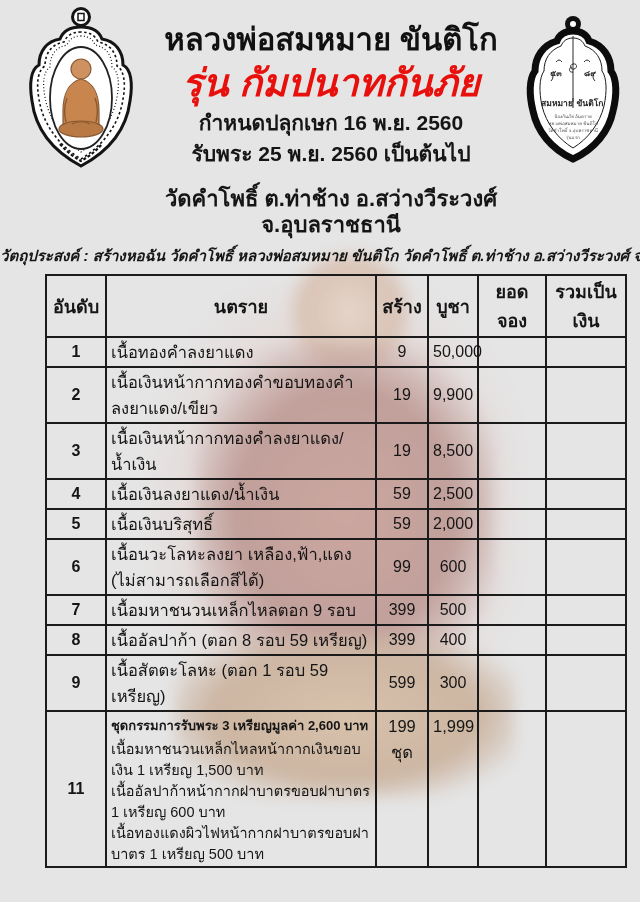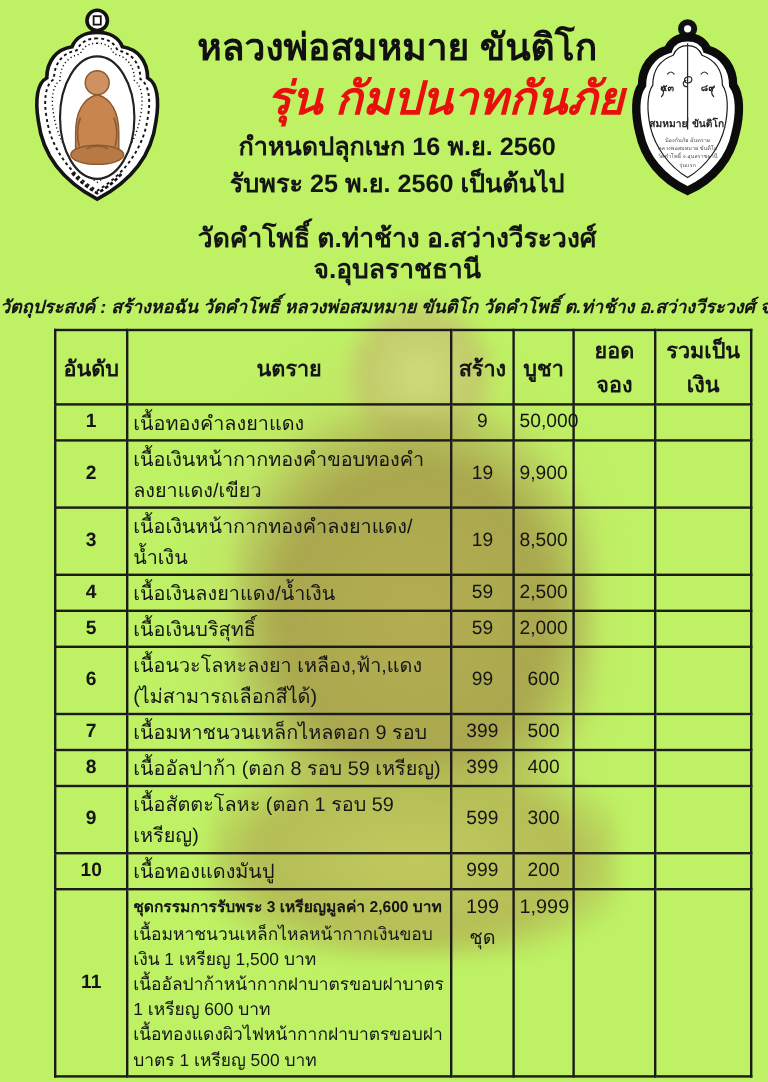--- a/index.html
+++ b/index.html
@@ -2,21 +2,21 @@
 <html><head>
 <meta charset="utf-8">
 <style>
   * { box-sizing: border-box; margin: 0; padding: 0; }
   html,body { width:640px; }
   body {
     font-family: "Liberation Sans", sans-serif;
     background:#ffffff; color:#151515;
     width:640px; height:902px; overflow:hidden;
   }
-  .page { position:relative; width:640px; height:902px; background:#bef264; overflow:hidden; }
+  .page { position:relative; width:640px; height:902px; background:#e5e5e5; overflow:hidden; }
 
   
   .watermark { position:absolute; left:140px; top:238px; width:400px; height:580px;
                z-index:1; opacity:.40; filter:blur(7px); pointer-events:none; }
   .wm-glow { position:absolute; left:10px; top:40px; width:370px; height:460px;
              background:radial-gradient(ellipse at center, rgba(216,138,122,.75), rgba(216,138,122,.25) 55%, transparent 78%); }
   .wm-head { position:absolute; left:150px; top:14px; width:120px; height:120px;
              background:radial-gradient(ellipse at center, #e7c0a4, #c78f6e 58%, transparent 76%); }
   .wm-body { position:absolute; left:55px; top:105px; width:300px; height:340px;
              background:radial-gradient(ellipse at center, #a84a3a, #8c3a2e 52%, transparent 80%); }
@@ -24,21 +24,21 @@
              background:radial-gradient(ellipse at center, #c89058, #a87040 55%, transparent 82%); }
 
   .content { position:relative; z-index:2; }
 
   
   .header { display:flex; align-items:flex-start; padding:6px 8px 0 22px; }
   .emblem-left { flex:0 0 120px; }
   .emblem-right { flex:0 0 112px; padding-top:8px; }
   .head-center { flex:1; text-align:center; padding-top:16px; }
   .main-title { font-size:31px; font-weight:bold; color:#111; line-height:1.15; }
-  .edition-title { font-size:38px; font-weight:bold; font-style:italic; color:#e8100c; line-height:1.15; margin-top:4px;text-align:right; }
+  .edition-title { font-size:38px; font-weight:bold; font-style:italic; color:#e8100c; line-height:1.15; margin-top:4px; }
   .date-line { font-size:21px; font-weight:bold; margin-top:5px; line-height:1.2; }
   .temple-line { font-size:22px; font-weight:bold; margin-top:20px; line-height:1.2; }
   .purpose-line { text-align:center; font-size:15px; font-style:italic; font-weight:bold;
                   margin-top:6px; white-space:nowrap; }
 
   
   table.order { border-collapse:collapse; table-layout:fixed; width:580px; margin:6px 0 0 45px;
                 background:transparent; }
   table.order th, table.order td { border:2px solid #1b1b1b; padding:1px 4px; }
   table.order th { font-size:18px; font-weight:bold; height:34px; }
@@ -212,28 +212,20 @@
           <td></td>
         </tr>
         <tr class="r">
           <td class="c-no">9</td>
           <td class="c-name">เนื้อสัตตะโลหะ (ตอก 1 รอบ 59 เหรียญ)</td>
           <td class="c-made">599</td>
           <td class="c-price">300</td>
           <td></td>
           <td></td>
         </tr>
-        <tr class="r">
-          <td class="c-no">10</td>
-          <td class="c-name">เนื้อทองแดงมันปู</td>
-          <td class="c-made">999</td>
-          <td class="c-price">200</td>
-          <td></td>
-          <td></td>
-        </tr>
 
         <tr>
           <td class="c-no">11</td>
           <td class="c-name">
             <div class="row-title">ชุดกรรมการรับพระ 3 เหรียญมูลค่า 2,600 บาท</div>
             <div class="row-line">เนื้อมหาชนวนเหล็กไหลหน้ากากเงินขอบเงิน 1 เหรียญ 1,500 บาท</div>
             <div class="row-line">เนื้ออัลปาก้าหน้ากากฝาบาตรขอบฝาบาตร 1 เหรียญ 600 บาท</div>
             <div class="row-line">เนื้อทองแดงผิวไฟหน้ากากฝาบาตรขอบฝาบาตร 1 เหรียญ 500 บาท</div>
           </td>
           <td class="c-made top">

